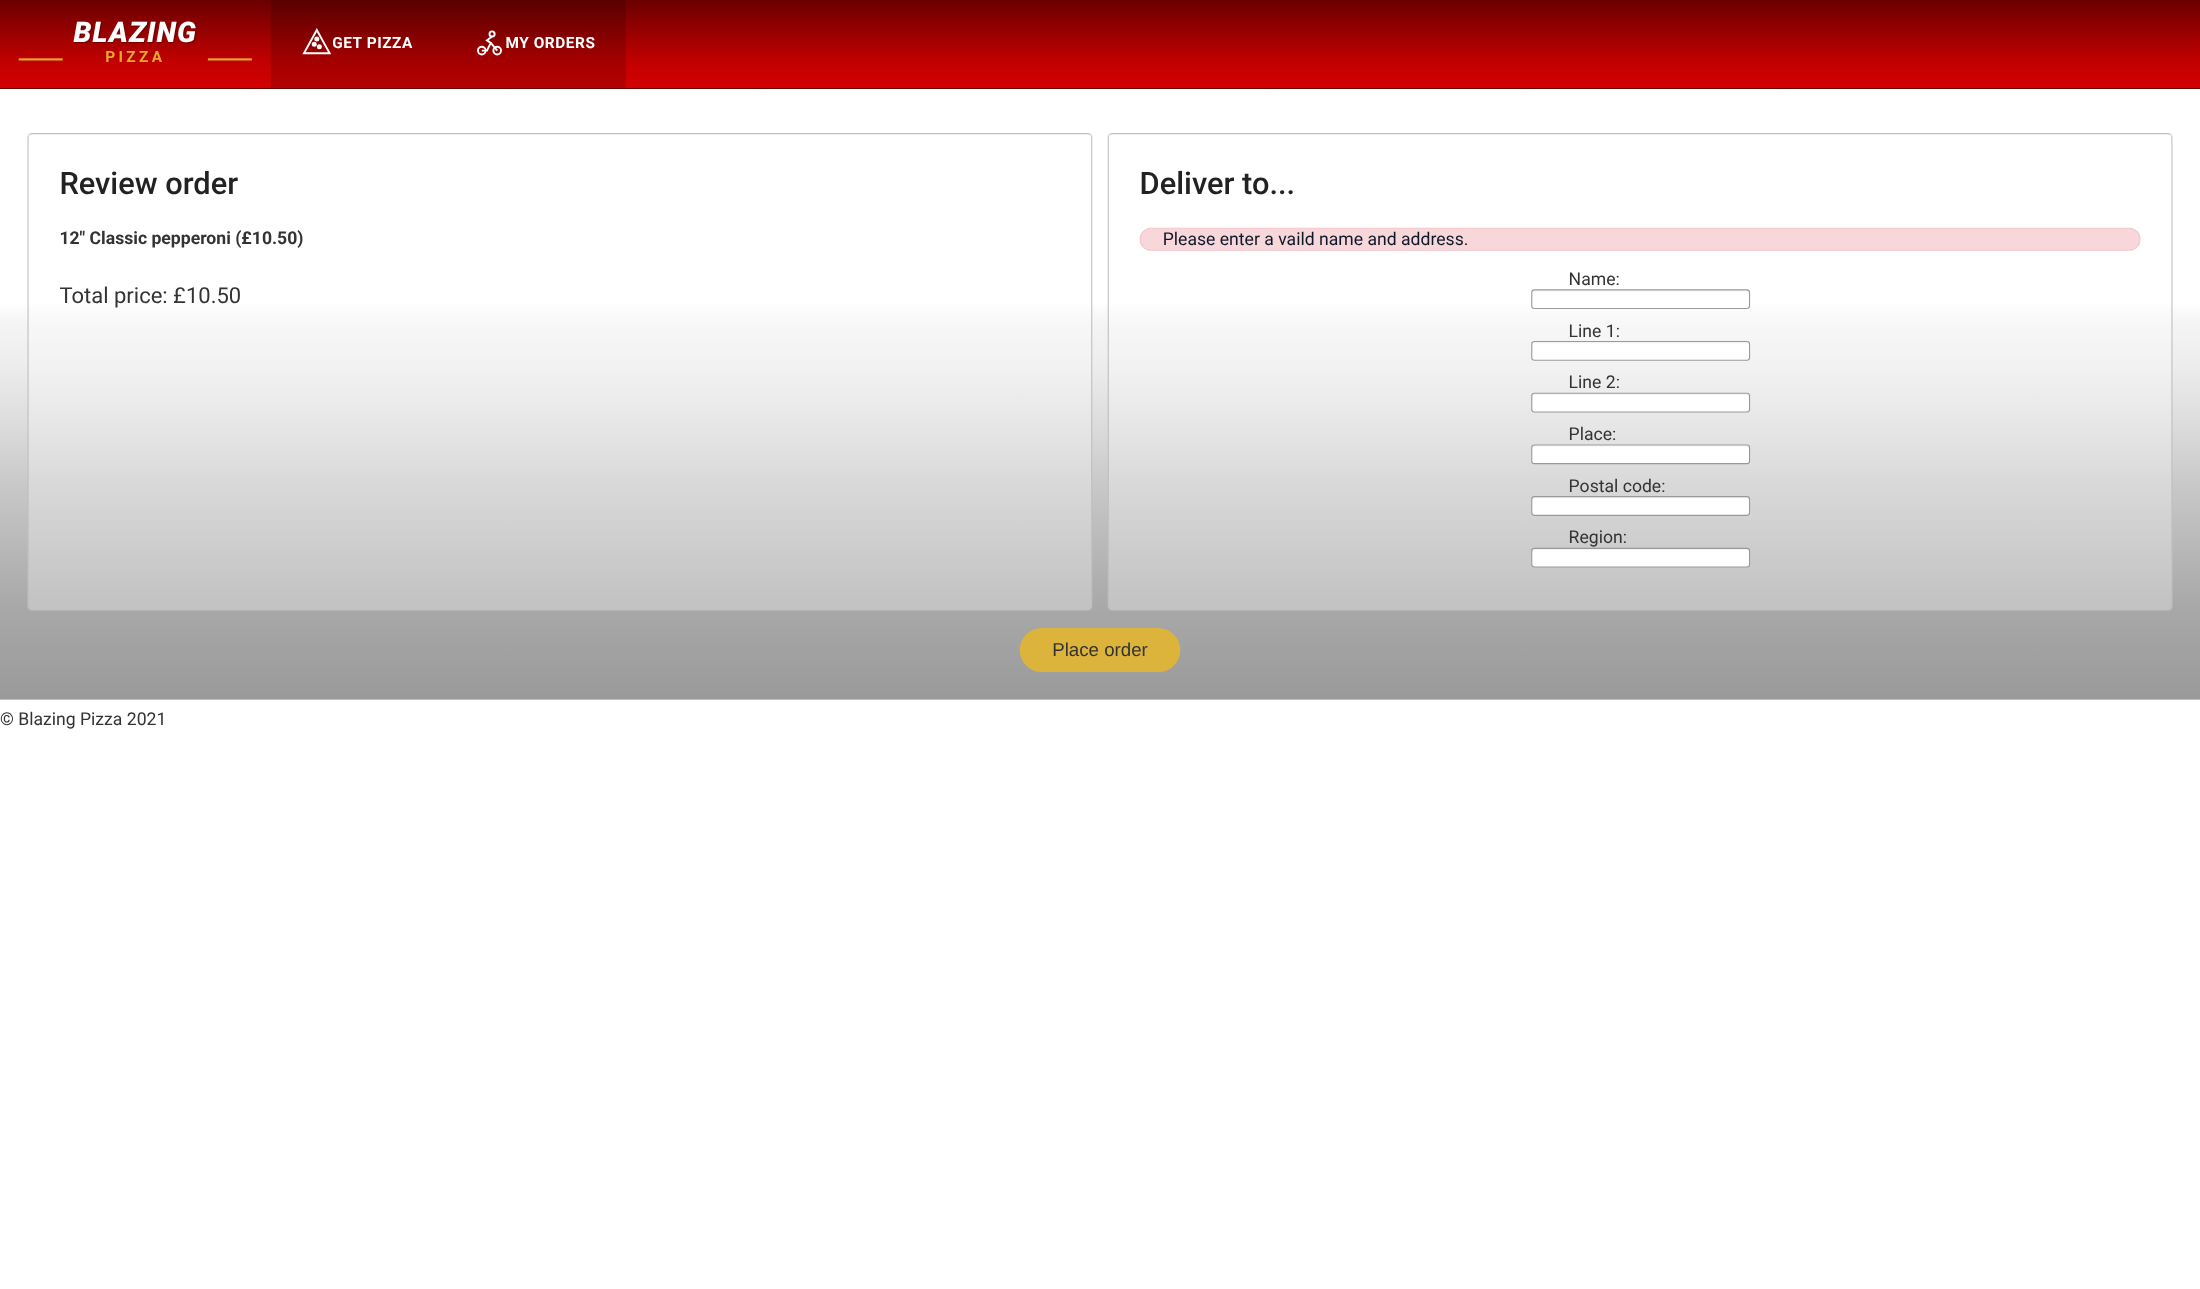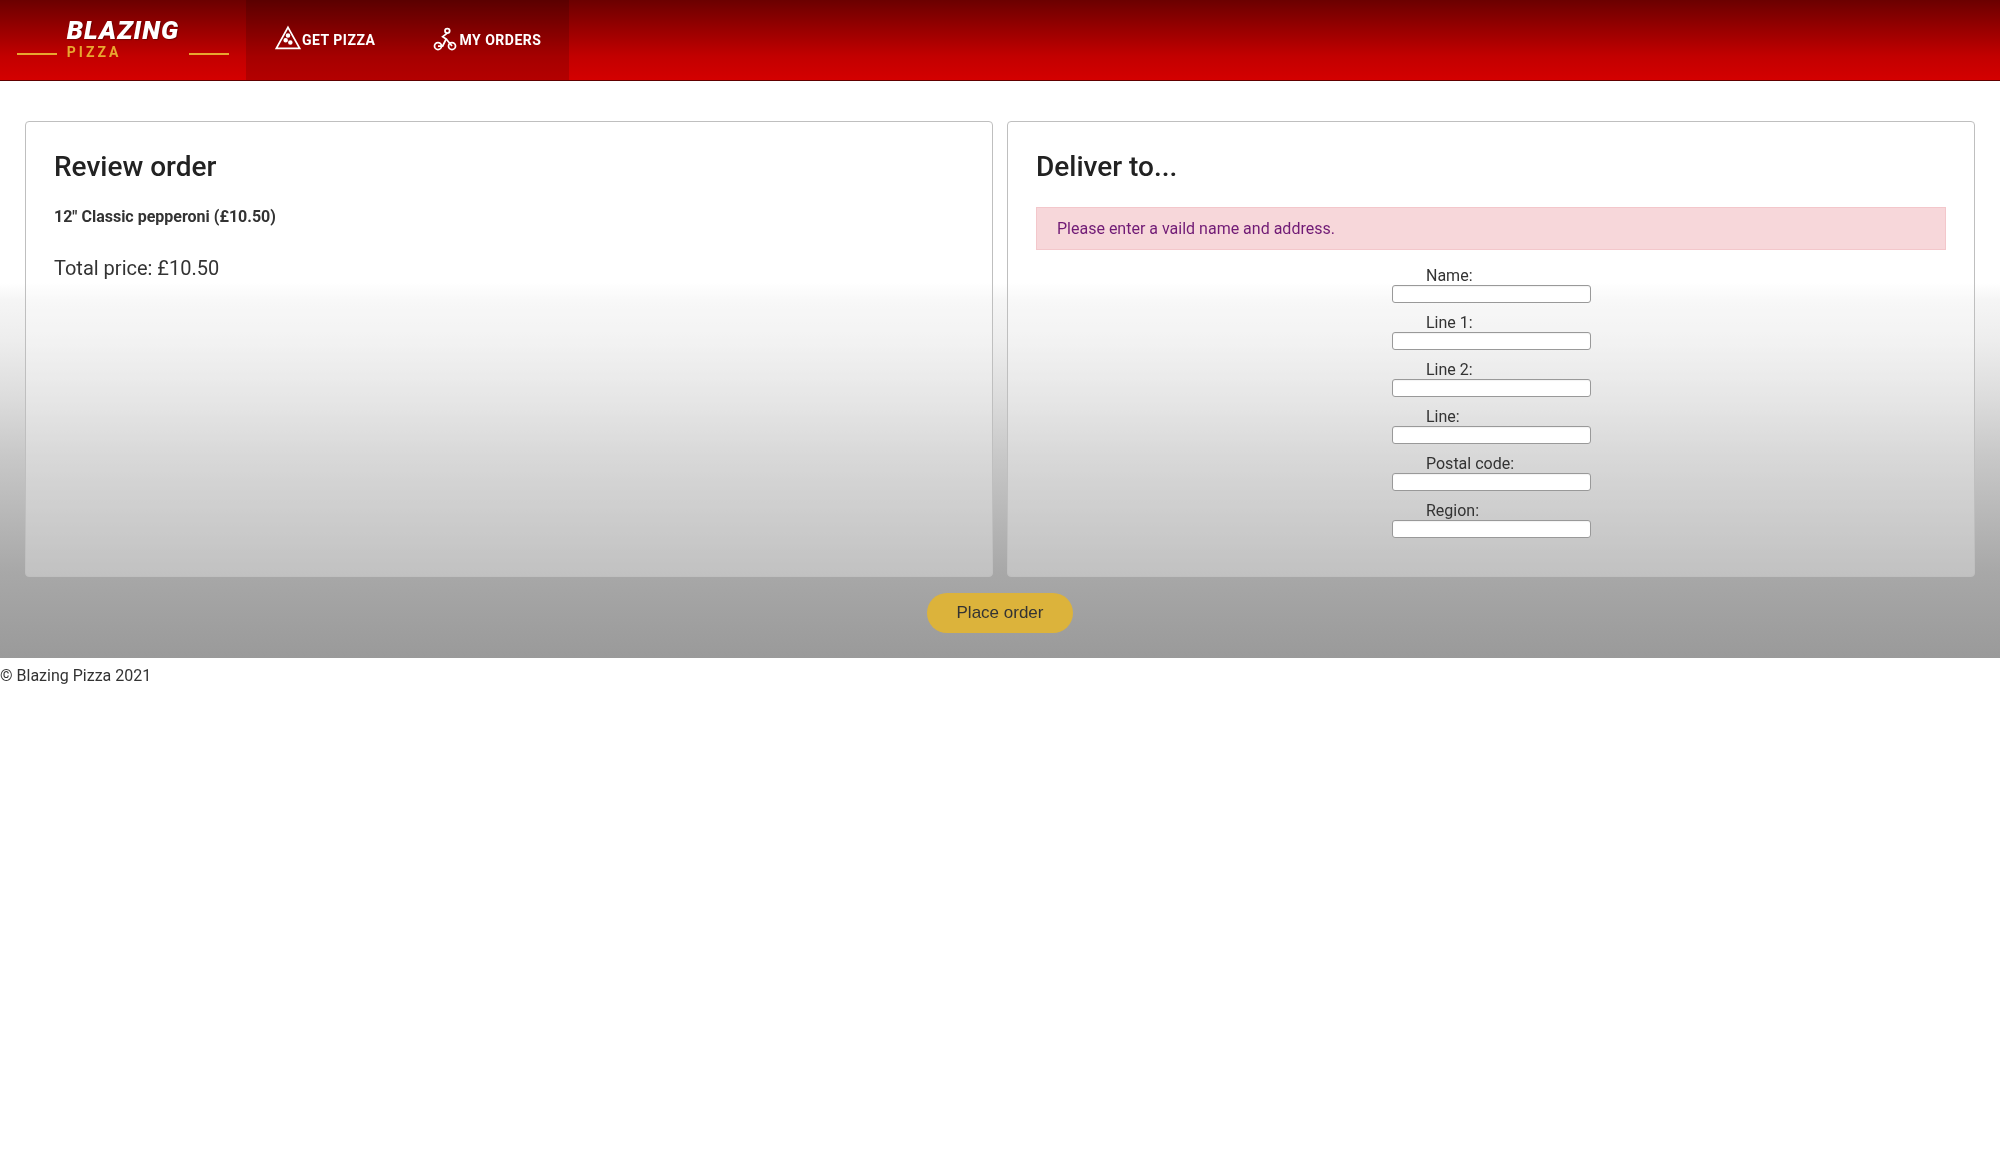--- a/index.html
+++ b/index.html
@@ -22,20 +22,21 @@
     }
     .logo-area {
       display: flex;
       align-items: center;
       justify-content: center;
       padding: 0 50px;
       width: 246px;
     }
     .logo {
       color: #fff;
+      text-align: center;
       position: relative;
       padding: 0 10px;
     }
     .logo-main {
       font-weight: 900;
       font-size: 26px;
       letter-spacing: 1px;
       line-height: 1;
       font-style: italic;
       text-shadow: 1px 1px 1px rgba(0,0,0,0.3);
@@ -115,23 +116,23 @@
       font-size: 16px;
       margin-bottom: 30px;
     }
     .order-total {
       font-weight: 400;
       font-size: 20px;
     }
     .alert {
       background: #f7d7da;
       border: 1px solid #f3c7cb;
-      border-radius: 0;
-      padding: 11px 20px;
-      color: #701a75;
+      border-radius: 12px;
+      padding: 0 20px;
+      color: #0f172a;
       margin-bottom: 16px;
       font-size: 16px;
     }
     .form-row {
       display: flex;
       align-items: center;
       margin-bottom: 10px;
       flex-direction: column;
     }
     .form-label {
@@ -221,21 +222,21 @@
       </div>
       <div class="form-row">
         <div class="form-label">Line 1:</div>
         <input class="form-input" value="" style="">
       </div>
       <div class="form-row">
         <div class="form-label">Line 2:</div>
         <input class="form-input" value="" style="">
       </div>
       <div class="form-row">
-        <div class="form-label">Line:</div>
+        <div class="form-label">Place:</div>
         <input class="form-input" value="" style="">
       </div>
       <div class="form-row">
         <div class="form-label">Postal code:</div>
         <input class="form-input" value="" style="">
       </div>
       <div class="form-row">
         <div class="form-label">Region:</div>
         <input class="form-input" value="" style="">
       </div>

